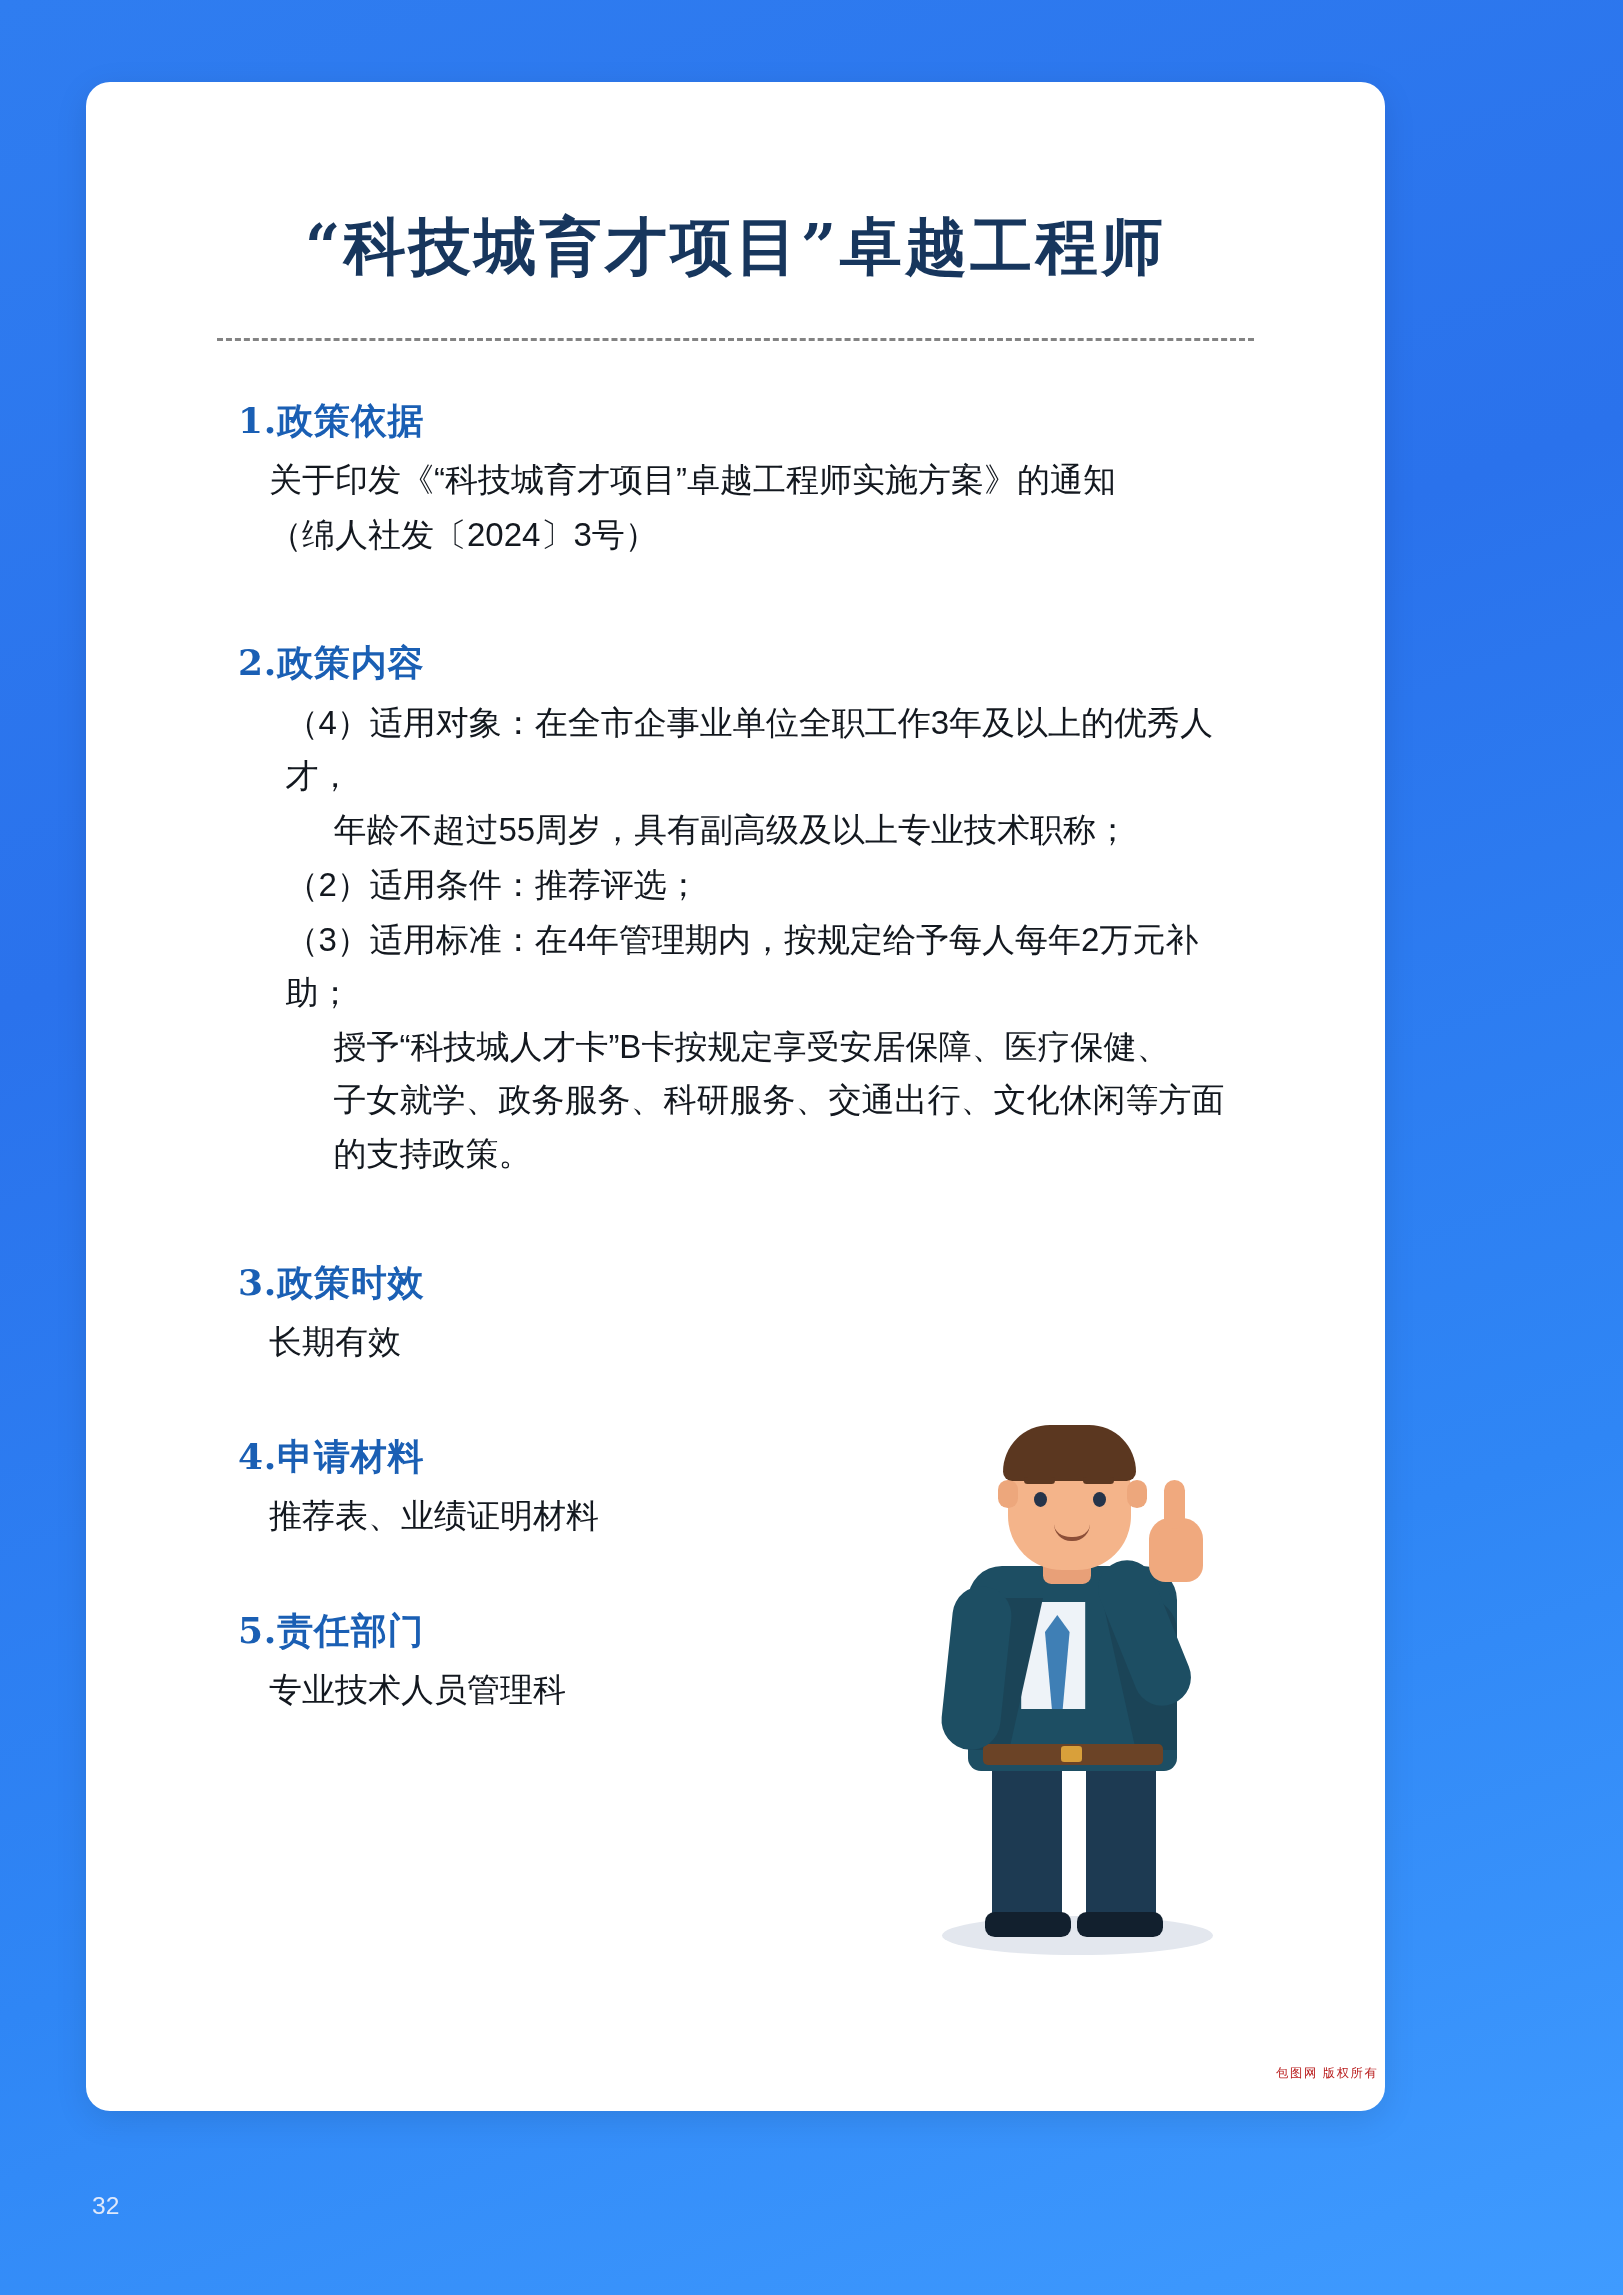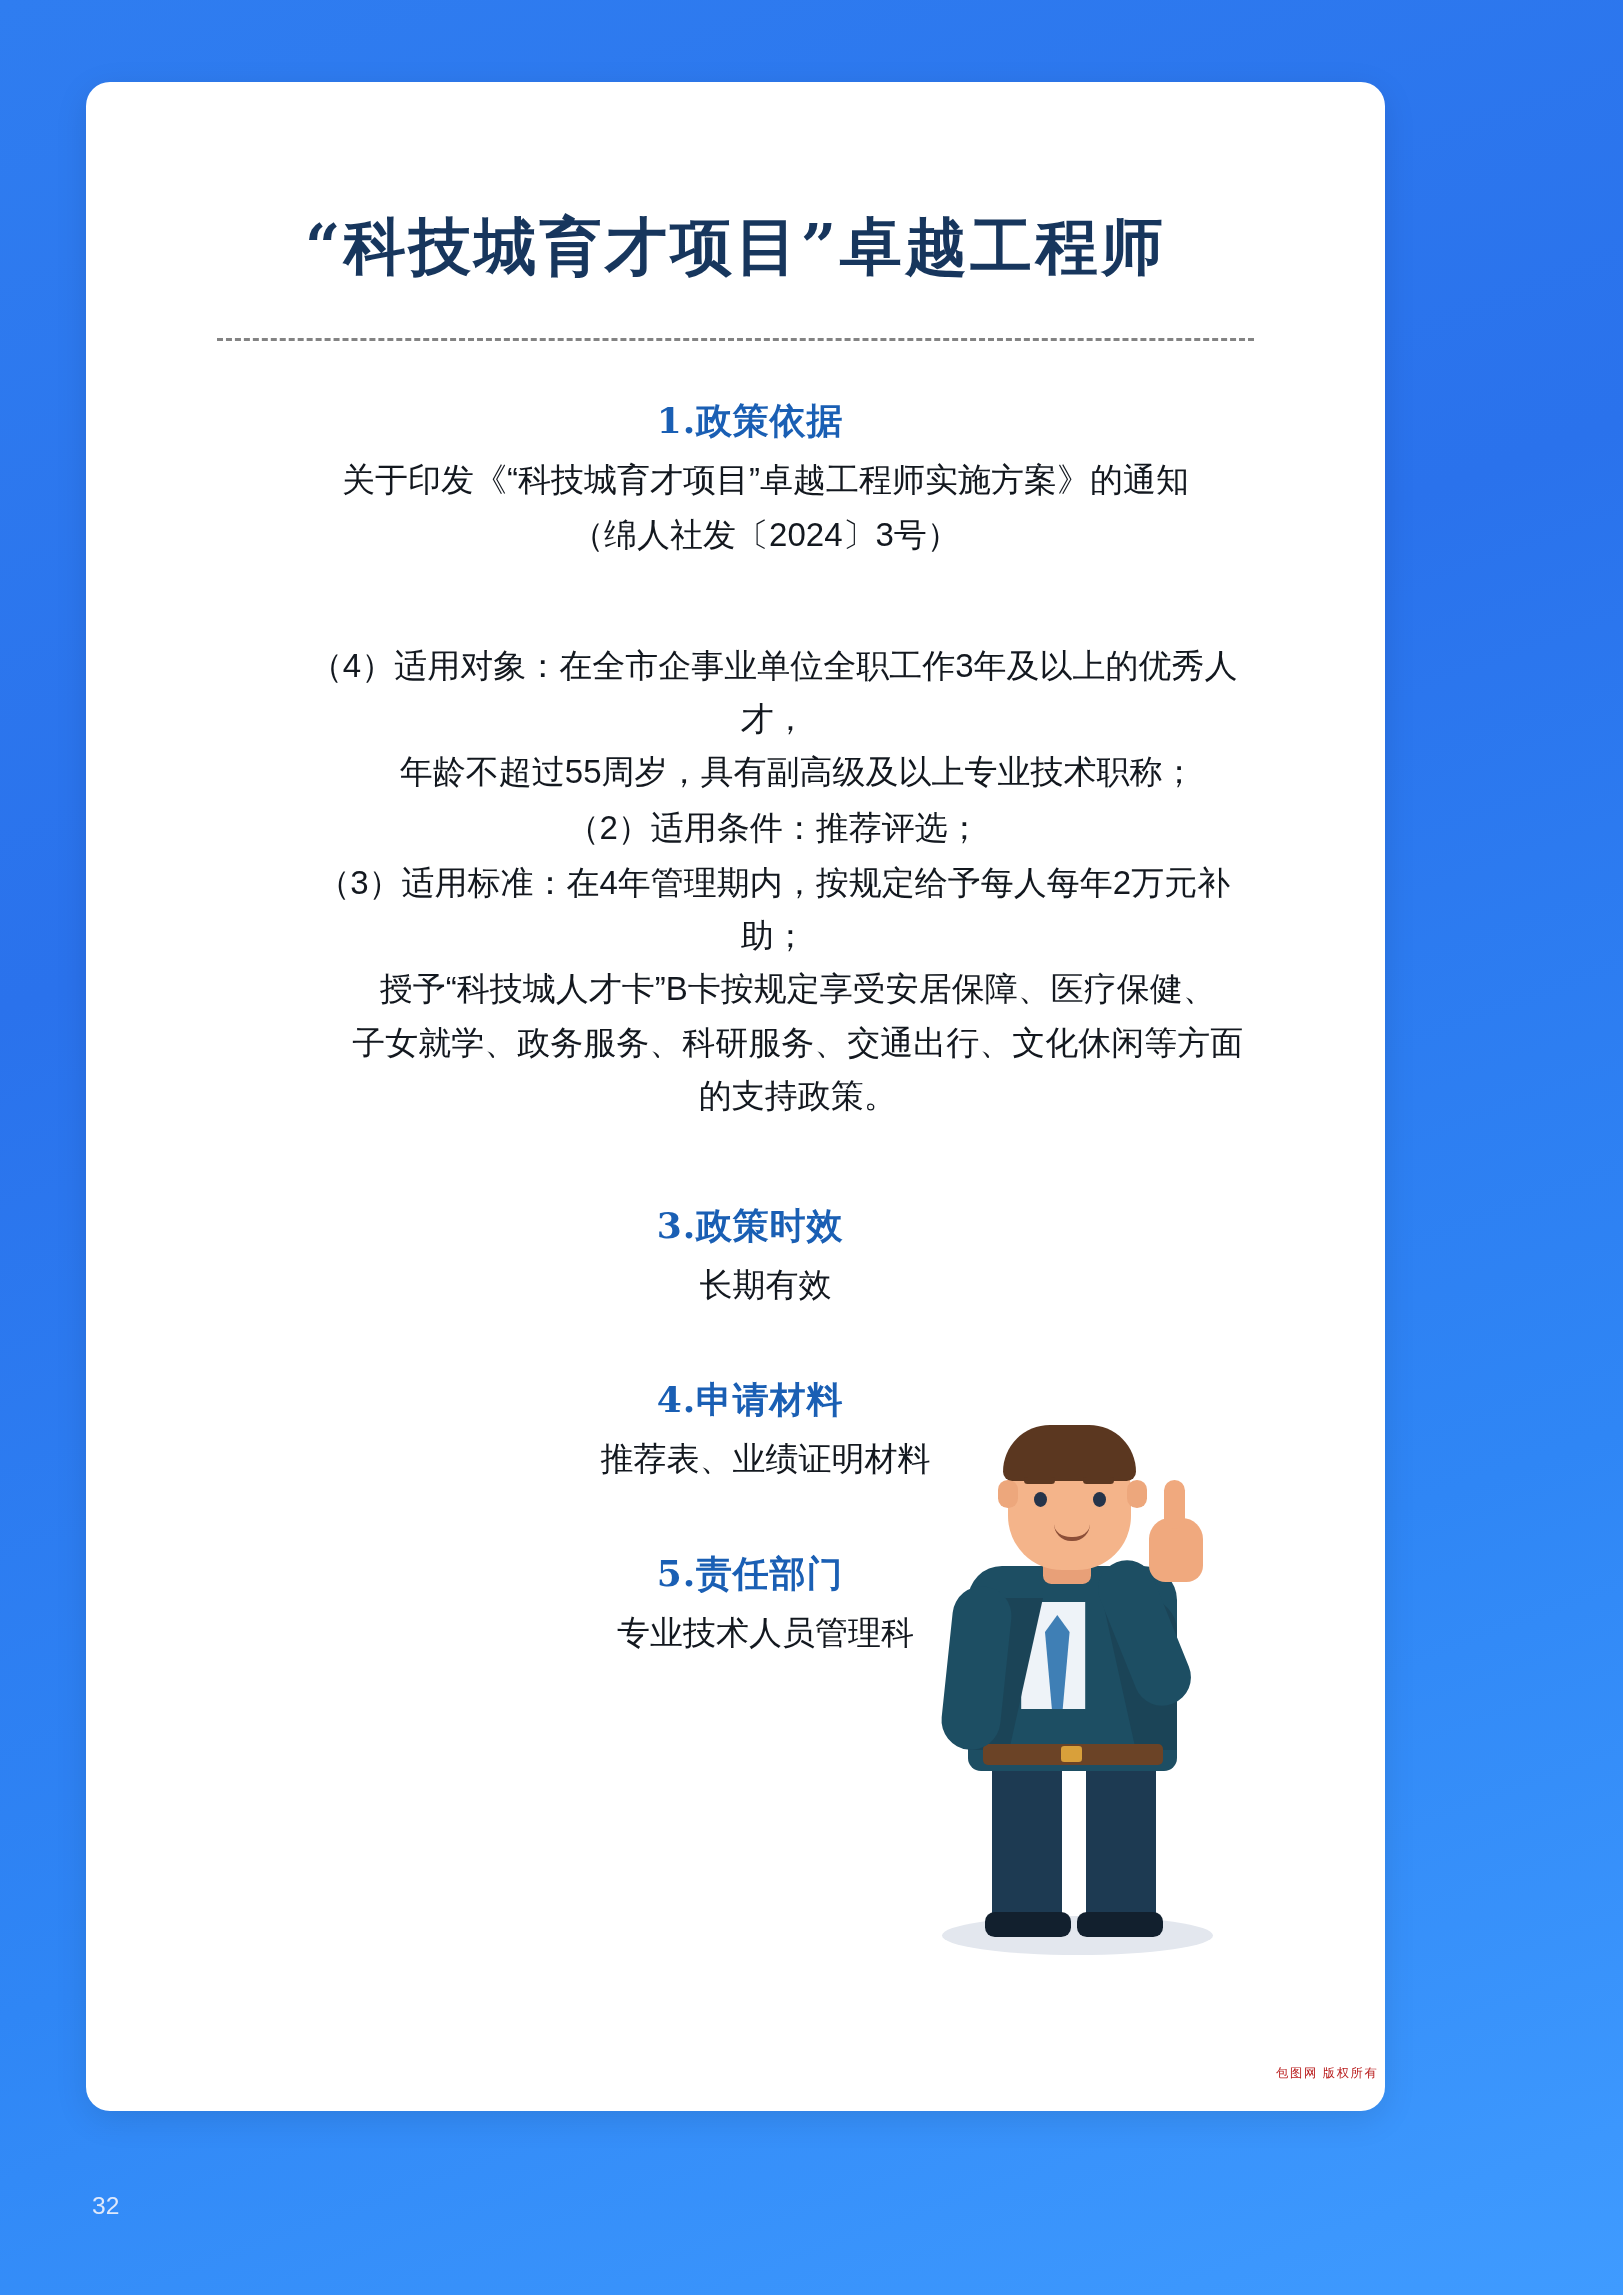--- a/index.html
+++ b/index.html
@@ -38,21 +38,20 @@
     margin: 49px 131px 0 131px;
     border-top: 3.3px dashed #5a5a5a;
     height: 0;
     opacity: 0.75;
   }
   .content {
     position: relative;
     margin: 56px 0 16px 0;
     padding: 0 123px 0 152px;
     box-sizing: border-box;
-    text-align: center;
   }
   .section {
     margin-bottom: 14.8px;
   }
   .sec-head {
     font-family: "DejaVu Serif", "Liberation Serif", serif;
     font-weight: bold;
     font-size: 36px;
     color: #1a5fb4;
     margin: 0 0 8.2px 0;
@@ -313,20 +312,21 @@
       <div class="sec-head">1.政策依据</div>
       <div class="sec-body">
         <p>关于印发《“科技城育才项目”卓越工程师实施方案》的通知</p>
         <p>（绵人社发〔2024〕3号）</p>
       </div>
     </div>
 
     <div class="gap-lg"></div>
 
     <div class="section">
+      <div class="sec-head">2.政策内容</div>
       <div class="sec-body">
         <div class="list-item">
           <span>（4）适用对象：在全市企事业单位全职工作3年及以上的优秀人才，</span>
           <span class="ind">年龄不超过55周岁，具有副高级及以上专业技术职称；</span>
         </div>
         <div class="list-item">
           <span>（2）适用条件：推荐评选；</span>
         </div>
         <div class="list-item">
           <span>（3）适用标准：在4年管理期内，按规定给予每人每年2万元补助；</span>

